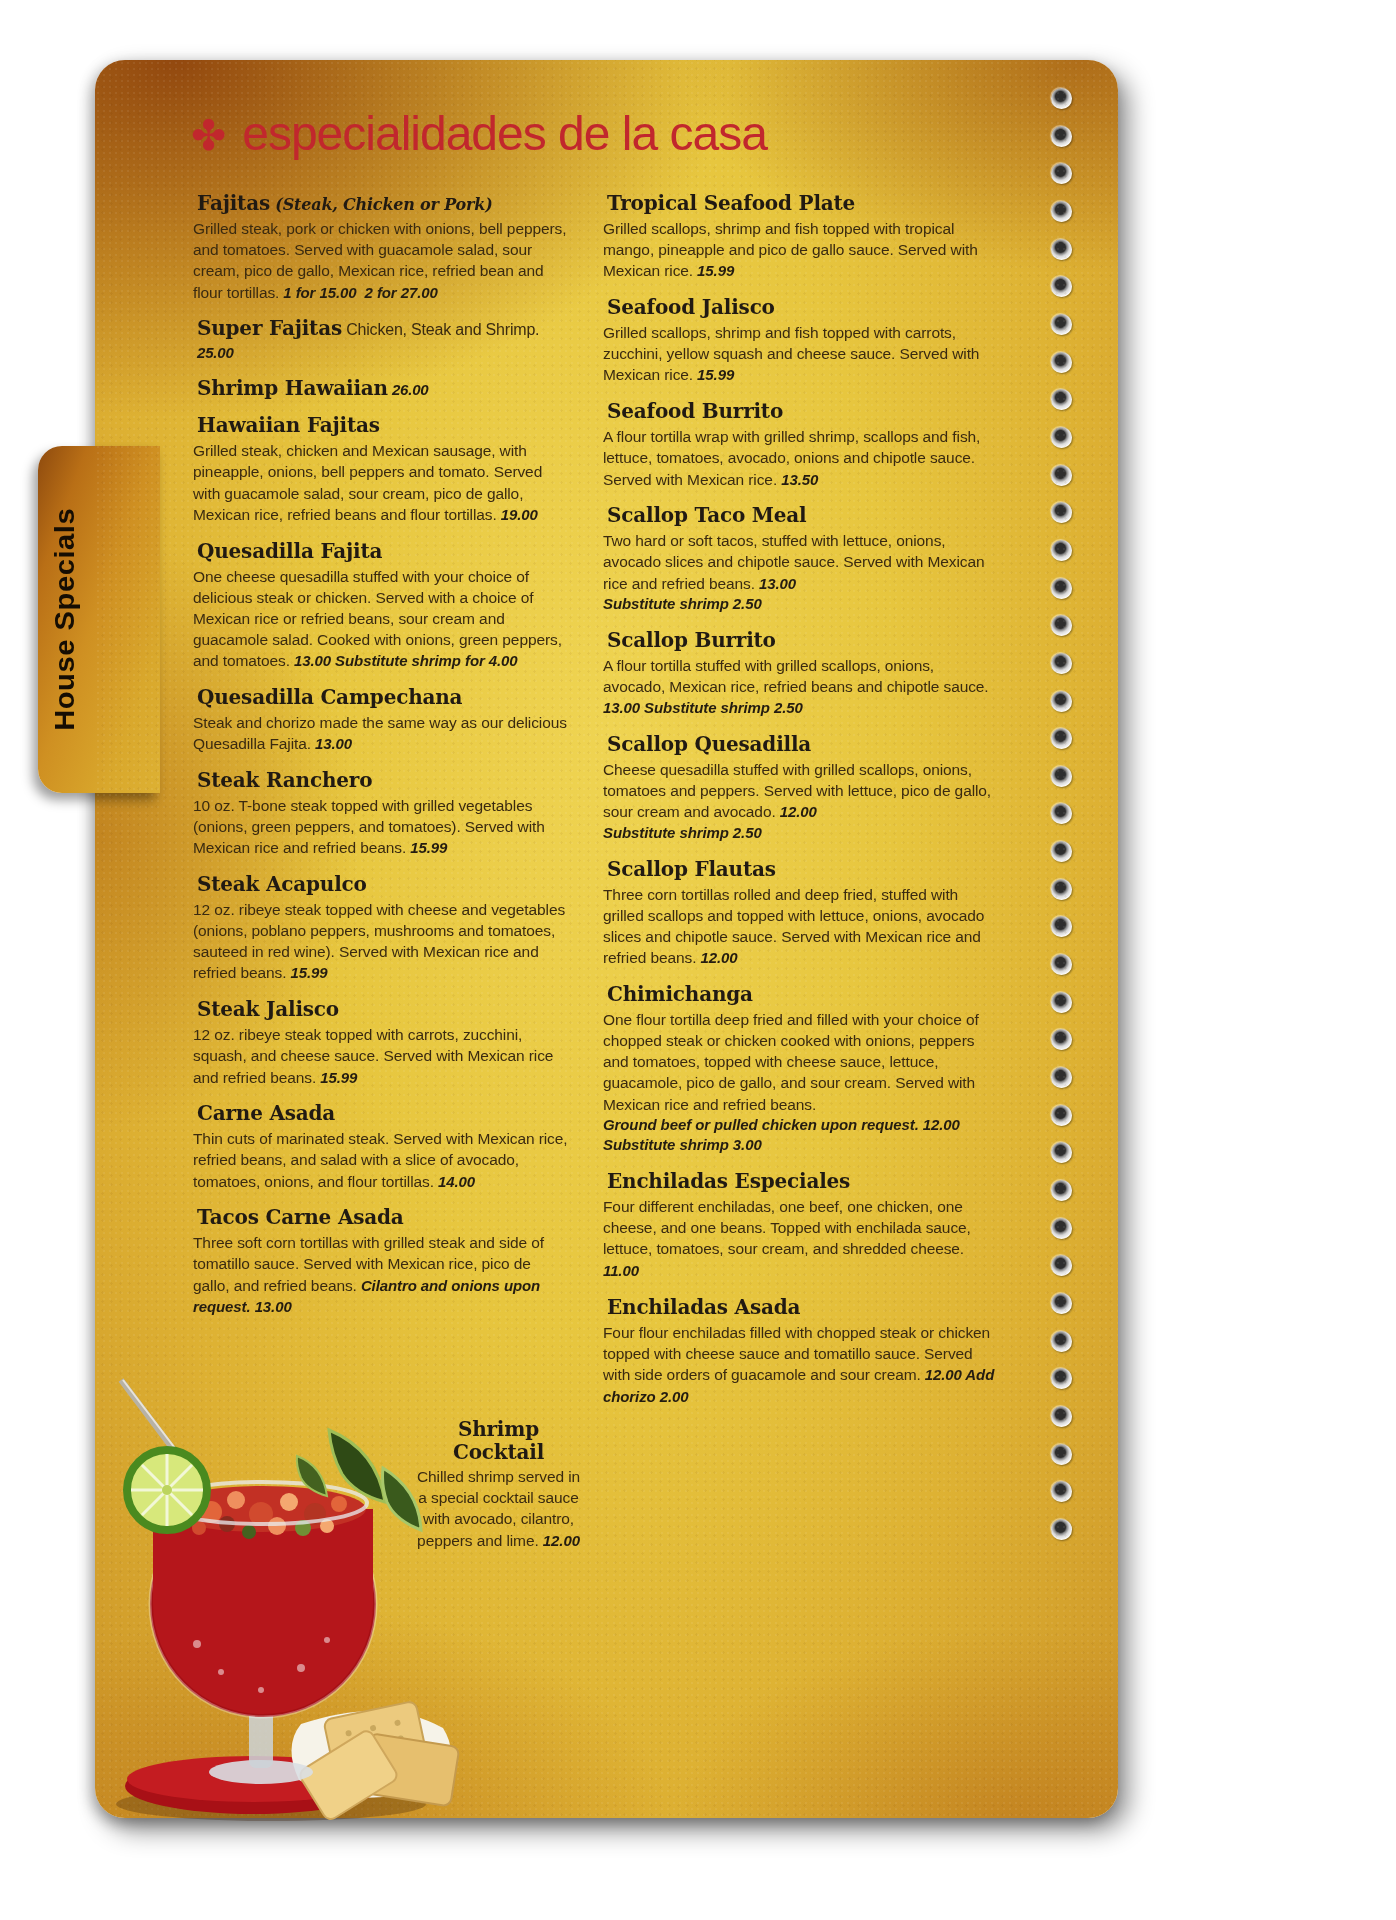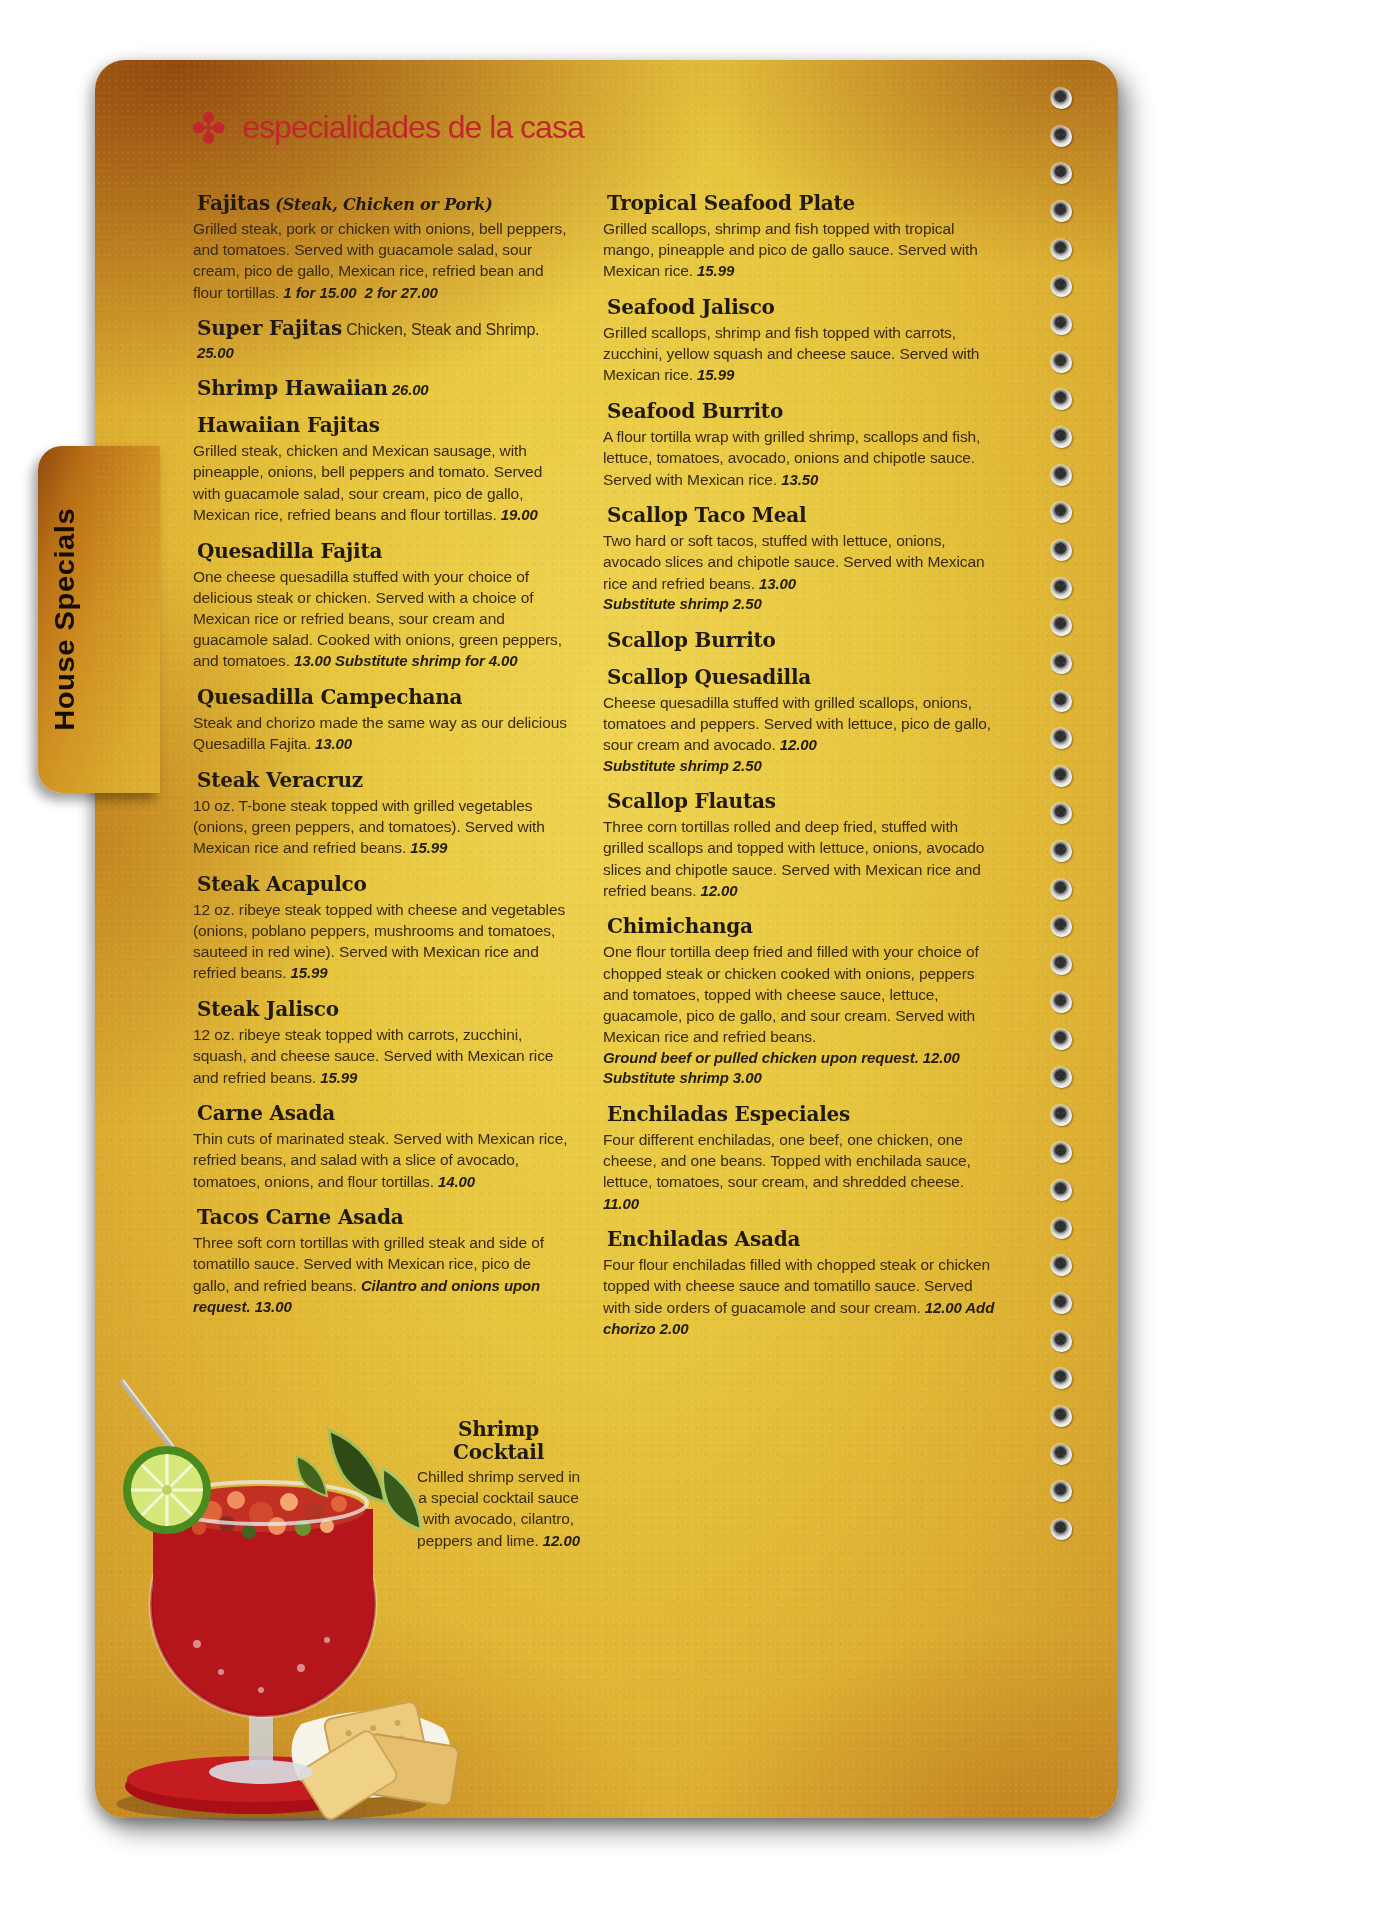--- a/index.html
+++ b/index.html
@@ -31,21 +31,21 @@
   
   .holes{position:absolute;left:956px;top:28px;width:22px;height:1452px;
          display:flex;flex-direction:column;justify-content:space-between;}
   .hole{width:21px;height:21px;border-radius:50%;
         background:radial-gradient(circle at 45% 40%, #2e2e2e 0 29%, #868686 38%, #d8d8d8 52%, #fbfbfb 72%, #c6c6c6 100%);
         box-shadow:1px 1px 2px rgba(0,0,0,0.38), -1px -1px 1px rgba(255,255,255,0.45);}
   
   .title-row{position:absolute;left:96px;top:46px;display:flex;align-items:center;gap:16px;z-index:3;}
   .ornament{font-size:42px;line-height:1;color:#c1272d;transform:translateY(2px);}
   .page-title{margin:0;font-family:"Liberation Sans",sans-serif;font-weight:normal;
-       font-size:32px;letter-spacing:-1px;color:#c1272d;}
+       font-size:48px;letter-spacing:-1px;color:#c1272d;}
   
   .columns{position:absolute;left:98px;top:118px;display:flex;z-index:2;}
   .col{display:block;}
   .col-left{width:375px;}
   .col-right{width:392px;margin-left:35px;}
   .item-name{font-family:"DejaVu Serif",serif;font-weight:bold;font-size:20px;line-height:1.15;
        color:#211a12;margin:14px 4px 3px;letter-spacing:-0.2px;}
   .name-note{font-family:"DejaVu Serif",serif;font-style:italic;font-weight:bold;font-size:16px;}
   .inline-desc{font-family:"Liberation Sans",sans-serif;font-weight:normal;font-size:16px;color:#3a2a10;}
   .item-desc{margin:0;font-family:"Liberation Sans",sans-serif;font-size:15.5px;line-height:1.37;
@@ -91,21 +91,21 @@
           </section>
           <section class="menu-item">
             <h3 class="item-name"><span class="nm">Quesadilla Fajita</span></h3>
             <p class="item-desc">One cheese quesadilla stuffed with your choice of delicious steak or chicken. Served with a choice of Mexican rice or refried beans, sour cream and guacamole salad. Cooked with onions, green peppers, and tomatoes.<span class="price"> 13.00</span><span class="note"> Substitute shrimp for 4.00</span></p>
           </section>
           <section class="menu-item">
             <h3 class="item-name"><span class="nm">Quesadilla Campechana</span></h3>
             <p class="item-desc">Steak and chorizo made the same way as our delicious Quesadilla Fajita.<span class="price"> 13.00</span></p>
           </section>
           <section class="menu-item">
-            <h3 class="item-name"><span class="nm">Steak Veracruz</span></h3>
+            <h3 class="item-name"><span class="nm">Steak Ranchero</span></h3>
             <p class="item-desc">10 oz. T-bone steak topped with grilled vegetables (onions, green peppers, and tomatoes). Served with Mexican rice and refried beans.<span class="price"> 15.99</span></p>
           </section>
           <section class="menu-item">
             <h3 class="item-name"><span class="nm">Steak Acapulco</span></h3>
             <p class="item-desc">12 oz. ribeye steak topped with cheese and vegetables (onions, poblano peppers, mushrooms and tomatoes, sauteed in red wine). Served with Mexican rice and refried beans.<span class="price"> 15.99</span></p>
           </section>
           <section class="menu-item">
             <h3 class="item-name"><span class="nm">Steak Jalisco</span></h3>
             <p class="item-desc">12 oz. ribeye steak topped with carrots, zucchini, squash, and cheese sauce. Served with Mexican rice and refried beans.<span class="price"> 15.99</span></p>
           </section>
@@ -130,20 +130,21 @@
           <section class="menu-item">
             <h3 class="item-name"><span class="nm">Seafood Burrito</span></h3>
             <p class="item-desc">A flour tortilla wrap with grilled shrimp, scallops and fish, lettuce, tomatoes, avocado, onions and chipotle sauce. Served with Mexican rice.<span class="price"> 13.50</span></p>
           </section>
           <section class="menu-item">
             <h3 class="item-name"><span class="nm">Scallop Taco Meal</span></h3>
             <p class="item-desc">Two hard or soft tacos, stuffed with lettuce, onions, avocado slices and chipotle sauce. Served with Mexican rice and refried beans.<span class="price"> 13.00</span><span class="note block-note">Substitute shrimp 2.50</span></p>
           </section>
           <section class="menu-item">
             <h3 class="item-name"><span class="nm">Scallop Burrito</span></h3>
+            <p class="item-desc">A flour tortilla stuffed with grilled scallops, onions, avocado, Mexican rice, refried beans and chipotle sauce.<span class="price"> 13.00</span><span class="note"> Substitute shrimp 2.50</span></p>
           </section>
           <section class="menu-item">
             <h3 class="item-name"><span class="nm">Scallop Quesadilla</span></h3>
             <p class="item-desc">Cheese quesadilla stuffed with grilled scallops, onions, tomatoes and peppers. Served with lettuce, pico de gallo, sour cream and avocado.<span class="price"> 12.00</span><span class="note block-note">Substitute shrimp 2.50</span></p>
           </section>
           <section class="menu-item">
             <h3 class="item-name"><span class="nm">Scallop Flautas</span></h3>
             <p class="item-desc">Three corn tortillas rolled and deep fried, stuffed with grilled scallops and topped with lettuce, onions, avocado slices and chipotle sauce. Served with Mexican rice and refried beans.<span class="price"> 12.00</span></p>
           </section>
           <section class="menu-item">

